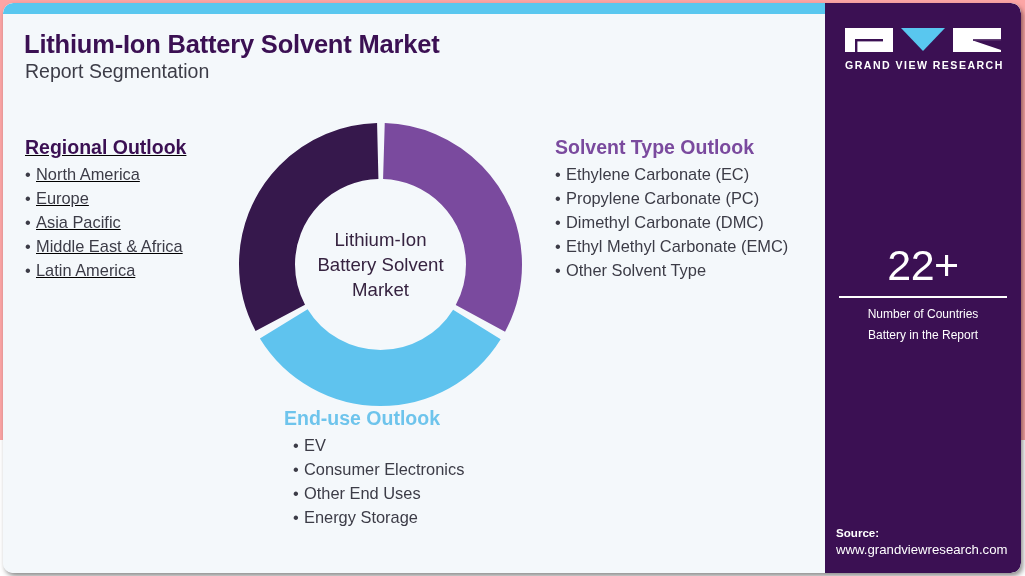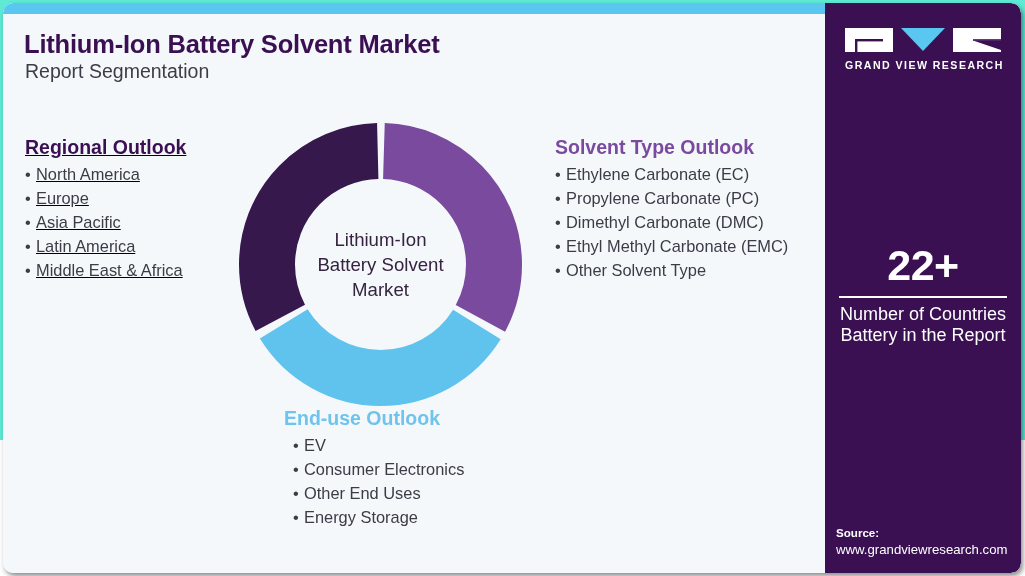--- a/index.html
+++ b/index.html
@@ -9,21 +9,21 @@
     height: 576px;
     background: #ffffff;
     font-family: "Liberation Sans", sans-serif;
     overflow: hidden;
   }
 
   #root {
     position: relative;
     width: 1025px;
     height: 440px;
-    background: #5eead4;
+    background: #fca5a5;
   }
 
   
   .card {
     position: absolute;
     left: 3px;
     top: 3px;
     width: 1018px;
     height: 570px;
     border-radius: 10px;
@@ -179,33 +179,33 @@
   
   .stat {
     position: absolute;
     left: 10px;
     top: 238px;
     width: 176px;
     text-align: center;
   }
   .stat-number {
     font-size: 43px;
-    font-weight: bold;
+    font-weight: normal;
     color: #ffffff;
     line-height: 48px;
     letter-spacing: -0.5px;
   }
   .stat-rule {
     width: 168px;
     height: 1.5px;
     background: #ffffff;
     margin: 7px auto 6px auto;
   }
   .stat-label {
-    font-size: 18px;
+    font-size: 12px;
     color: #ffffff;
     line-height: 21px;
     white-space: nowrap;
   }
 
   
   .source {
     position: absolute;
     left: 11px;
     bottom: 14px;
@@ -237,22 +237,22 @@
 
       <div class="title">Lithium-Ion Battery Solvent Market</div>
       <div class="subtitle">Report Segmentation</div>
 
       <div id="regional-block">
         <div class="block-heading">Regional Outlook</div>
         <ul class="block-list">
           <li><span class="bullet">•</span><span>North America</span></li>
           <li><span class="bullet">•</span><span>Europe</span></li>
           <li><span class="bullet">•</span><span>Asia Pacific</span></li>
+          <li><span class="bullet">•</span><span>Middle East &amp; Africa</span></li>
           <li><span class="bullet">•</span><span>Latin America</span></li>
-          <li><span class="bullet">•</span><span>Middle East &amp; Africa</span></li>
         </ul>
       </div>
 
       <div id="solvent-block">
         <div class="block-heading">Solvent Type Outlook</div>
         <ul class="block-list">
           <li><span class="bullet">•</span><span>Ethylene Carbonate (EC)</span></li>
           <li><span class="bullet">•</span><span>Propylene Carbonate (PC)</span></li>
           <li><span class="bullet">•</span><span>Dimethyl Carbonate (DMC)</span></li>
           <li><span class="bullet">•</span><span>Ethyl Methyl Carbonate (EMC)</span></li>

